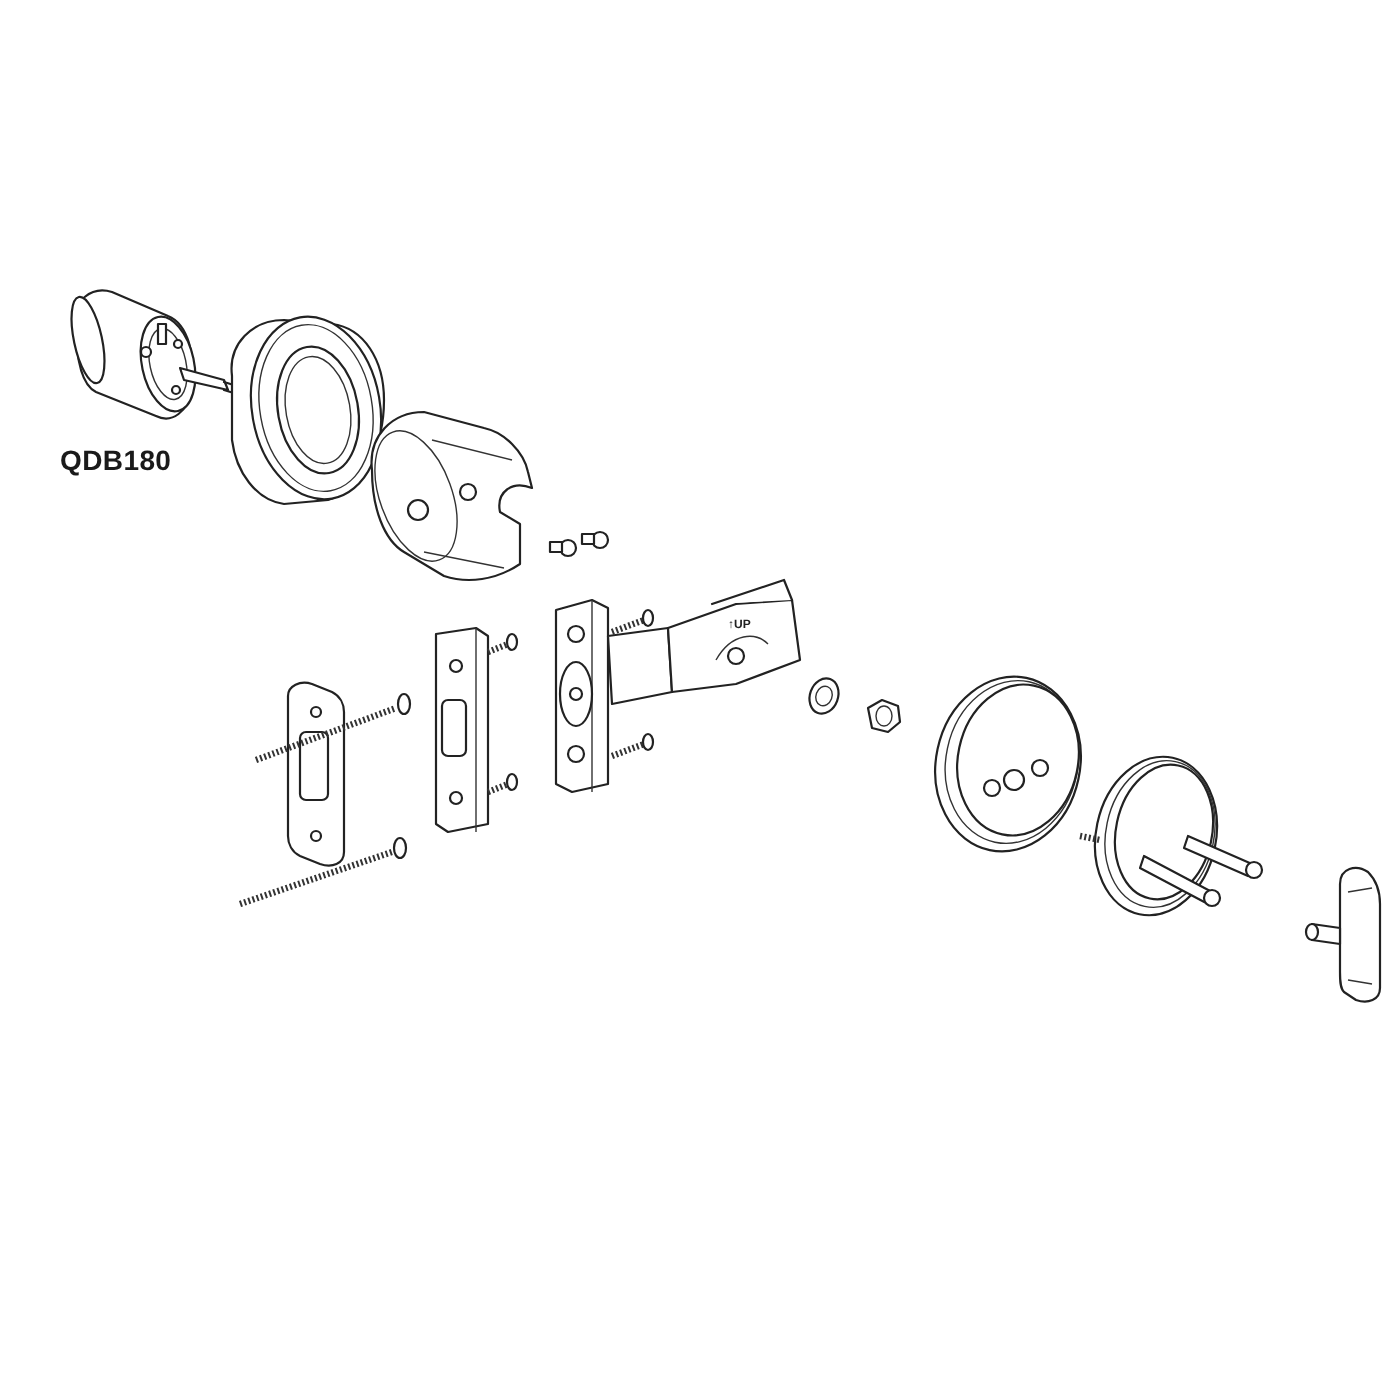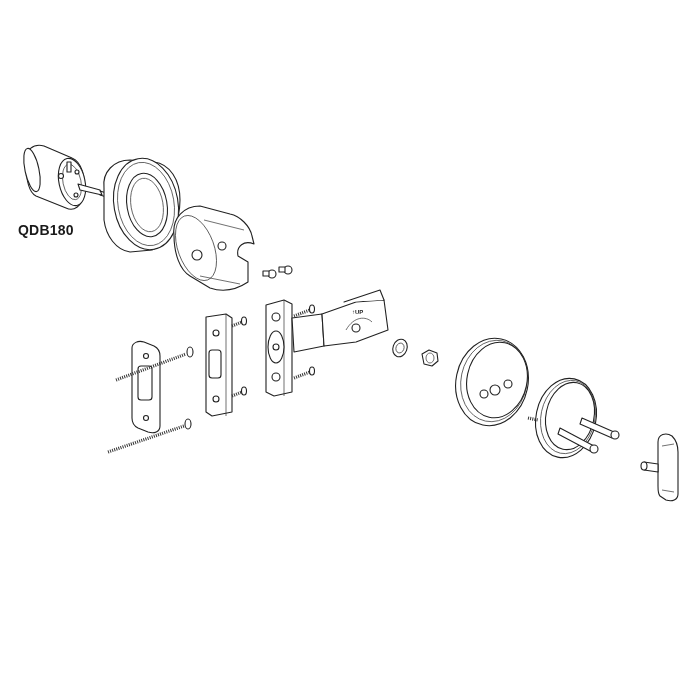--- a/index.html
+++ b/index.html
@@ -1,17 +1,17 @@
 <!DOCTYPE html>
 <html><head>
 <meta charset="utf-8">
 <style>
   html, body { margin:0; padding:0; background:#ffffff; }
   body { width:700px; height:700px; position:relative; overflow:hidden; font-family:"Liberation Sans", sans-serif; }
-  .canvas { position:absolute; left:4px; top:0; width:571px; height:700px;border-radius:11px; }
+  .canvas { position:absolute; left:16px; top:0; width:571px; height:700px;border-radius:11px; }
   .model-label { position:absolute; left:14px; top:222px; font-size:14px; font-weight:bold; color:#1a1a1a; letter-spacing:0.2px; }
   svg { position:absolute; left:0; top:0; }
   .ln { fill:#fff; stroke:#222; stroke-width:1.1; stroke-linejoin:round; stroke-linecap:round; }
   .thin { fill:none; stroke:#333; stroke-width:0.7; }
   .nofill { fill:none; stroke:#222; stroke-width:1.1; stroke-linecap:round; }
   .screw-thread { fill:none; stroke:#333; stroke-width:3.2; stroke-dasharray:1 1.2; }
   .tiny { font-size:6px; font-weight:bold; fill:#222; font-family:"Liberation Sans", sans-serif; }
 </style>
 </head>
 <body>

